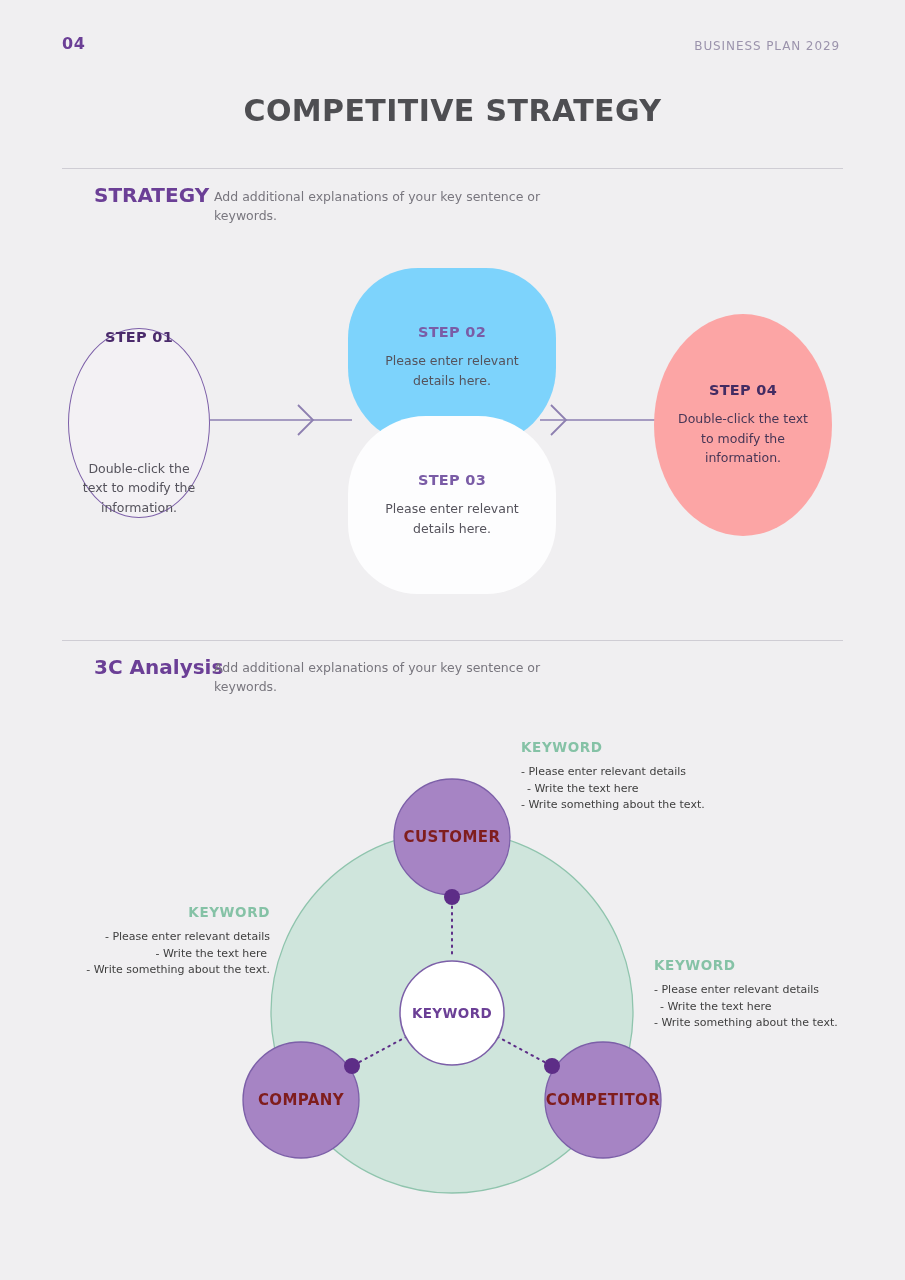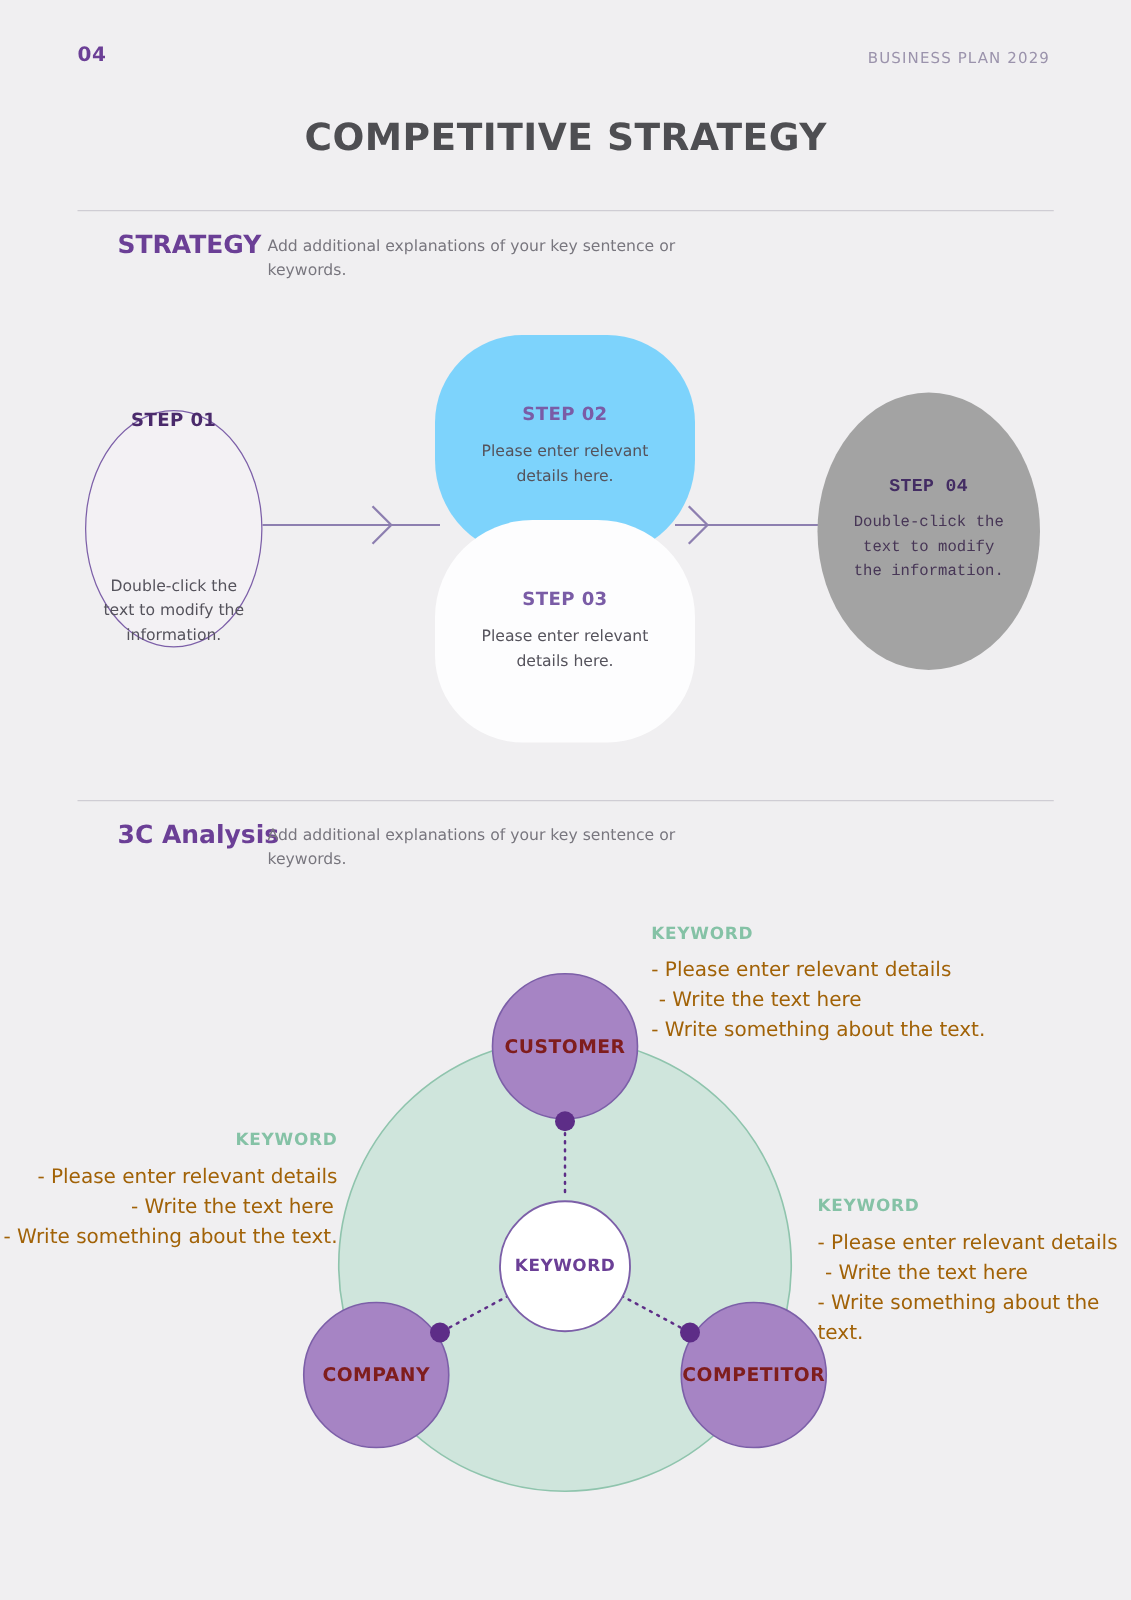--- a/index.html
+++ b/index.html
@@ -63,23 +63,23 @@
   .step03{
     left:348px;top:166px;width:208px;height:178px;
     background:#fdfdfe;border-radius:78px 78px 70px 70px;
     display:flex;flex-direction:column;justify-content:center;
     padding:0 22px;box-sizing:border-box;
   }
   .step03 .st-title{color:#7a5ca6;}
   
   .step04{
     left:654px;top:64px;width:178px;height:222px;
-    background:#a3a3a3;border-radius:50%;
+    background:#fca5a5;border-radius:50%;
     display:flex;flex-direction:column;justify-content:center;
-    padding:0 22px;box-sizing:border-box;font-family:Liberation Mono, monospace;
+    padding:0 22px;box-sizing:border-box;
   }
   .step04 .st-title{color:#432c63;}
   .step04 .st-body{color:#473656;}
 
   
   .threec{position:absolute;left:0;top:700px;width:905px;height:520px;}
   .threec svg{position:absolute;left:0;top:0;}
 
   .node-label{
     position:absolute;color:#7f1d1d;font-size:15px;font-weight:bold;
@@ -87,21 +87,21 @@
     transform:translate(-50%,-50%);
   }
   .center-label{
     position:absolute;color:#6b3f96;font-size:13.5px;font-weight:bold;
     letter-spacing:.4px;text-align:center;white-space:nowrap;
     transform:translate(-50%,-50%);
   }
 
   .kw-block{position:absolute;}
   .kw-head{font-size:13.5px;font-weight:bold;color:#85c2a6;letter-spacing:.6px;}
-  .kw-lines{font-size:16px;color:#a16207;line-height:1.5;margin-top:9px;}
+  .kw-lines{font-size:11px;color:#404040;line-height:1.5;margin-top:9px;}
   .kw-right{text-align:left;}
   .kw-left{text-align:right;}
 </style>
 </head>
 <body>
 
 <div class="slide">
 
   <div class="page-num">04</div>
   <div class="brand">BUSINESS PLAN 2029</div>

